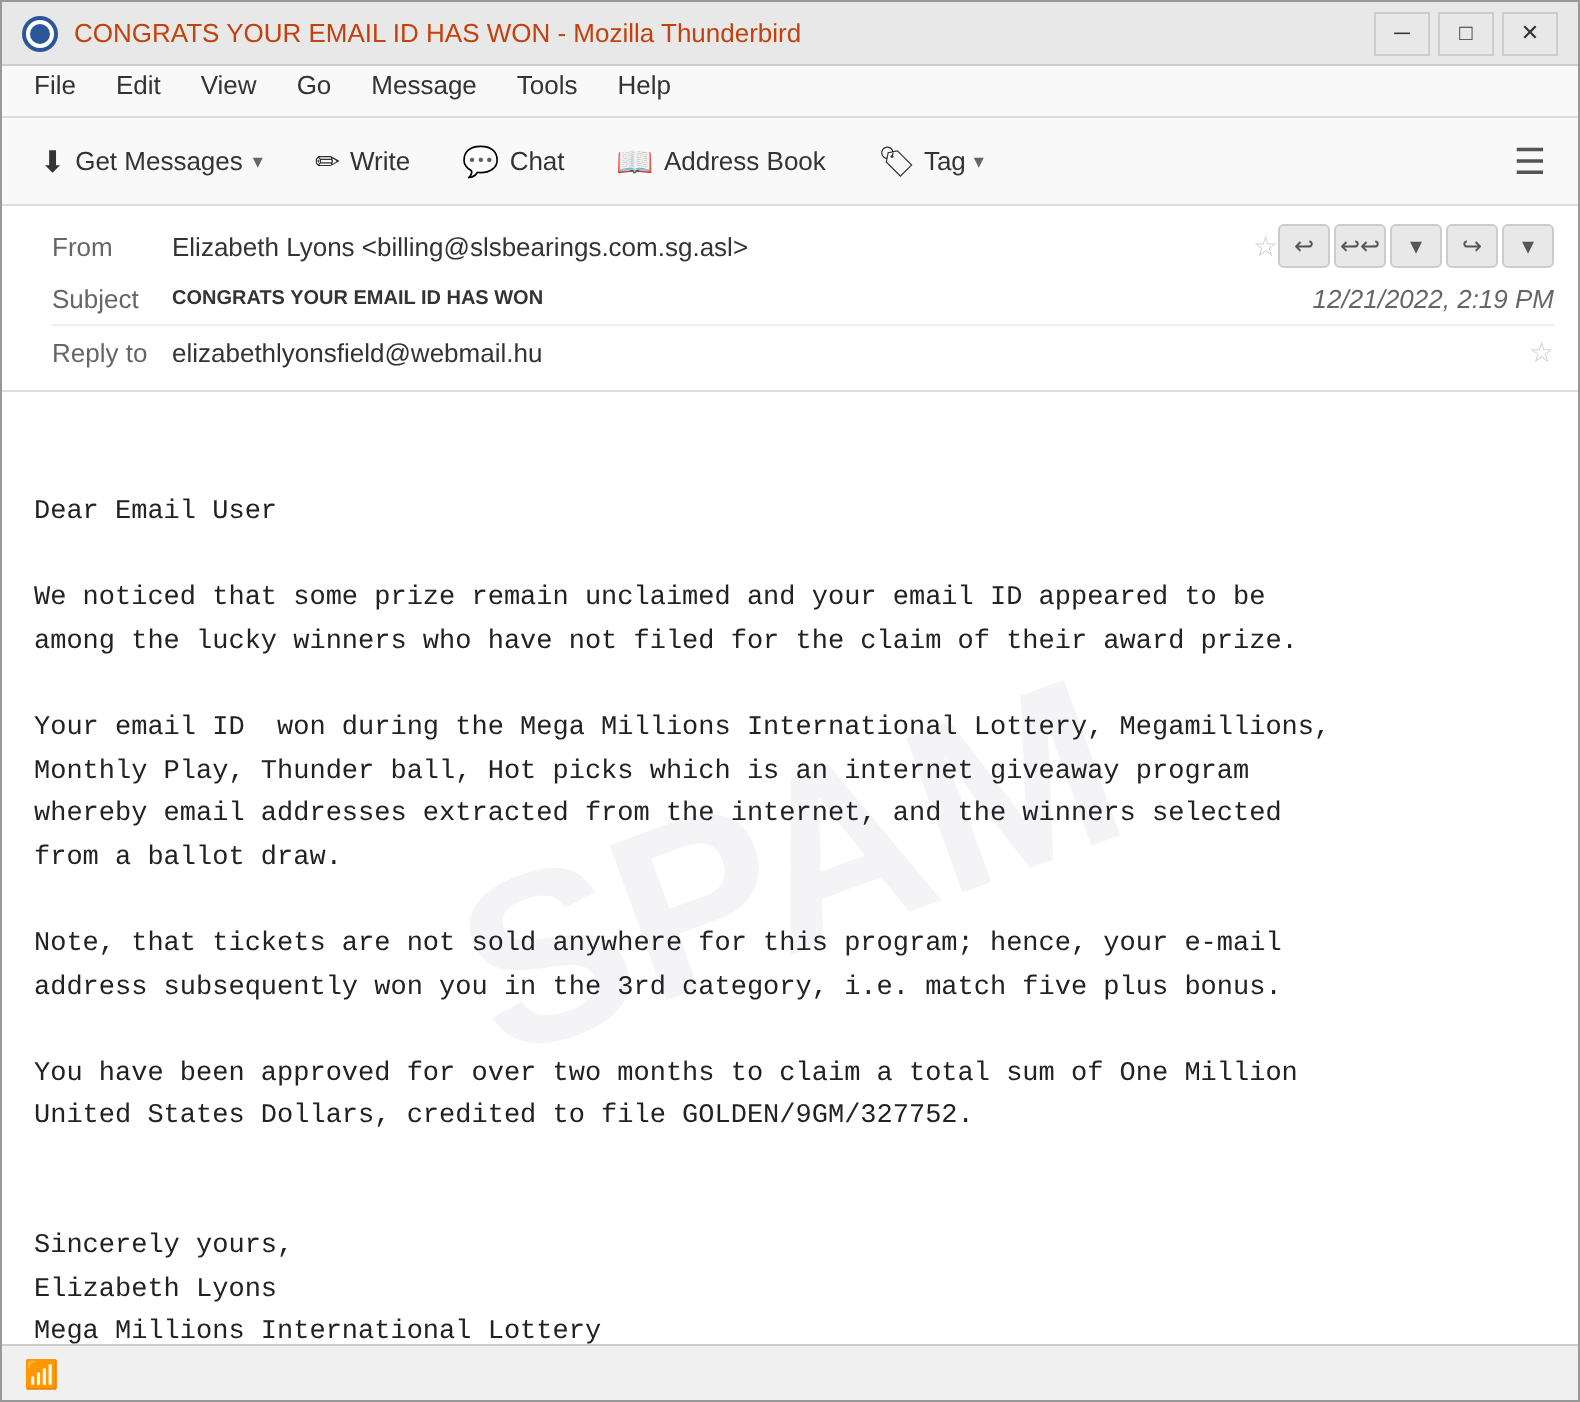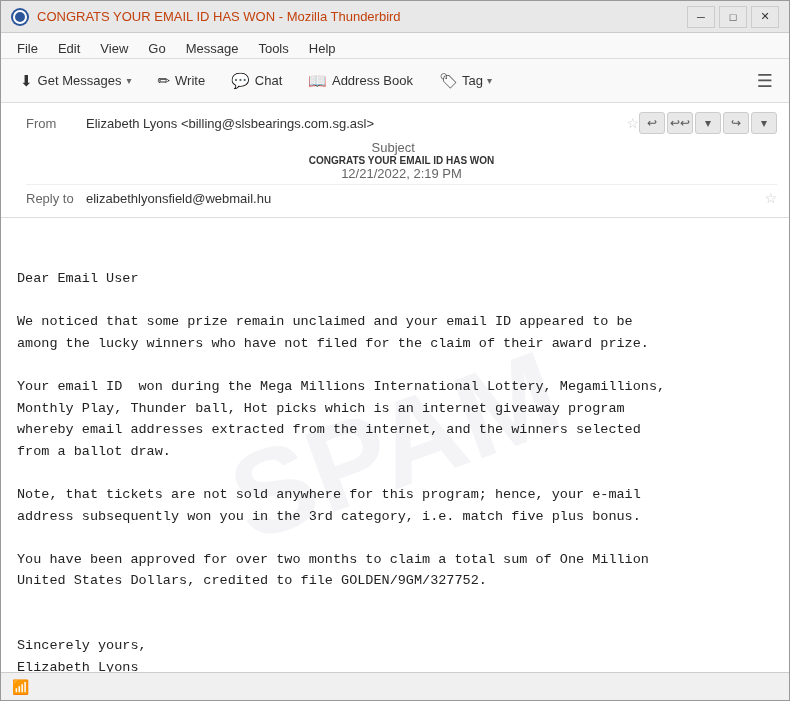--- a/index.html
+++ b/index.html
@@ -74,21 +74,21 @@
       justify-content: center;
       font-size: 11px;
       color: #333;
     }
 
     
     .menubar {
       background: #f9f9f9;
       height: 26px;
       display: flex;
-      align-items: flex-end;
+      align-items: flex-start;
       padding: 0 8px;
       gap: 4px;
       border-bottom: 1px solid #ddd;
       flex-shrink: 0;
     }
 
     .menu-item {
       padding: 2px 8px;
       font-size: 13px;
       color: #333;
@@ -155,21 +155,20 @@
       display: flex;
       align-items: center;
       padding: 3px 0;
       font-size: 13px;
       min-height: 26px;
       margin-left: 13px;
     }
 
     .email-header-row.subject-row {
       border-bottom: 1px solid #eee;
-      flex-direction: column;
     }
 
     .email-field-label {
       color: #666;
       width: 60px;
       flex-shrink: 0;
       font-size: 13px;
     }
 
     .email-field-value {
@@ -180,20 +179,21 @@
 
     .email-field-value.bold {
       font-weight: bold;
       font-size: 10px;
     }
 
     .email-date {
       color: #666;
       font-size: 13px;
       flex-shrink: 0;
+      font-style: italic;
     }
 
     .star-icon {
       color: #ccc;
       font-size: 14px;
       margin-left: 6px;
       cursor: pointer;
     }
 
     .email-nav-buttons {

